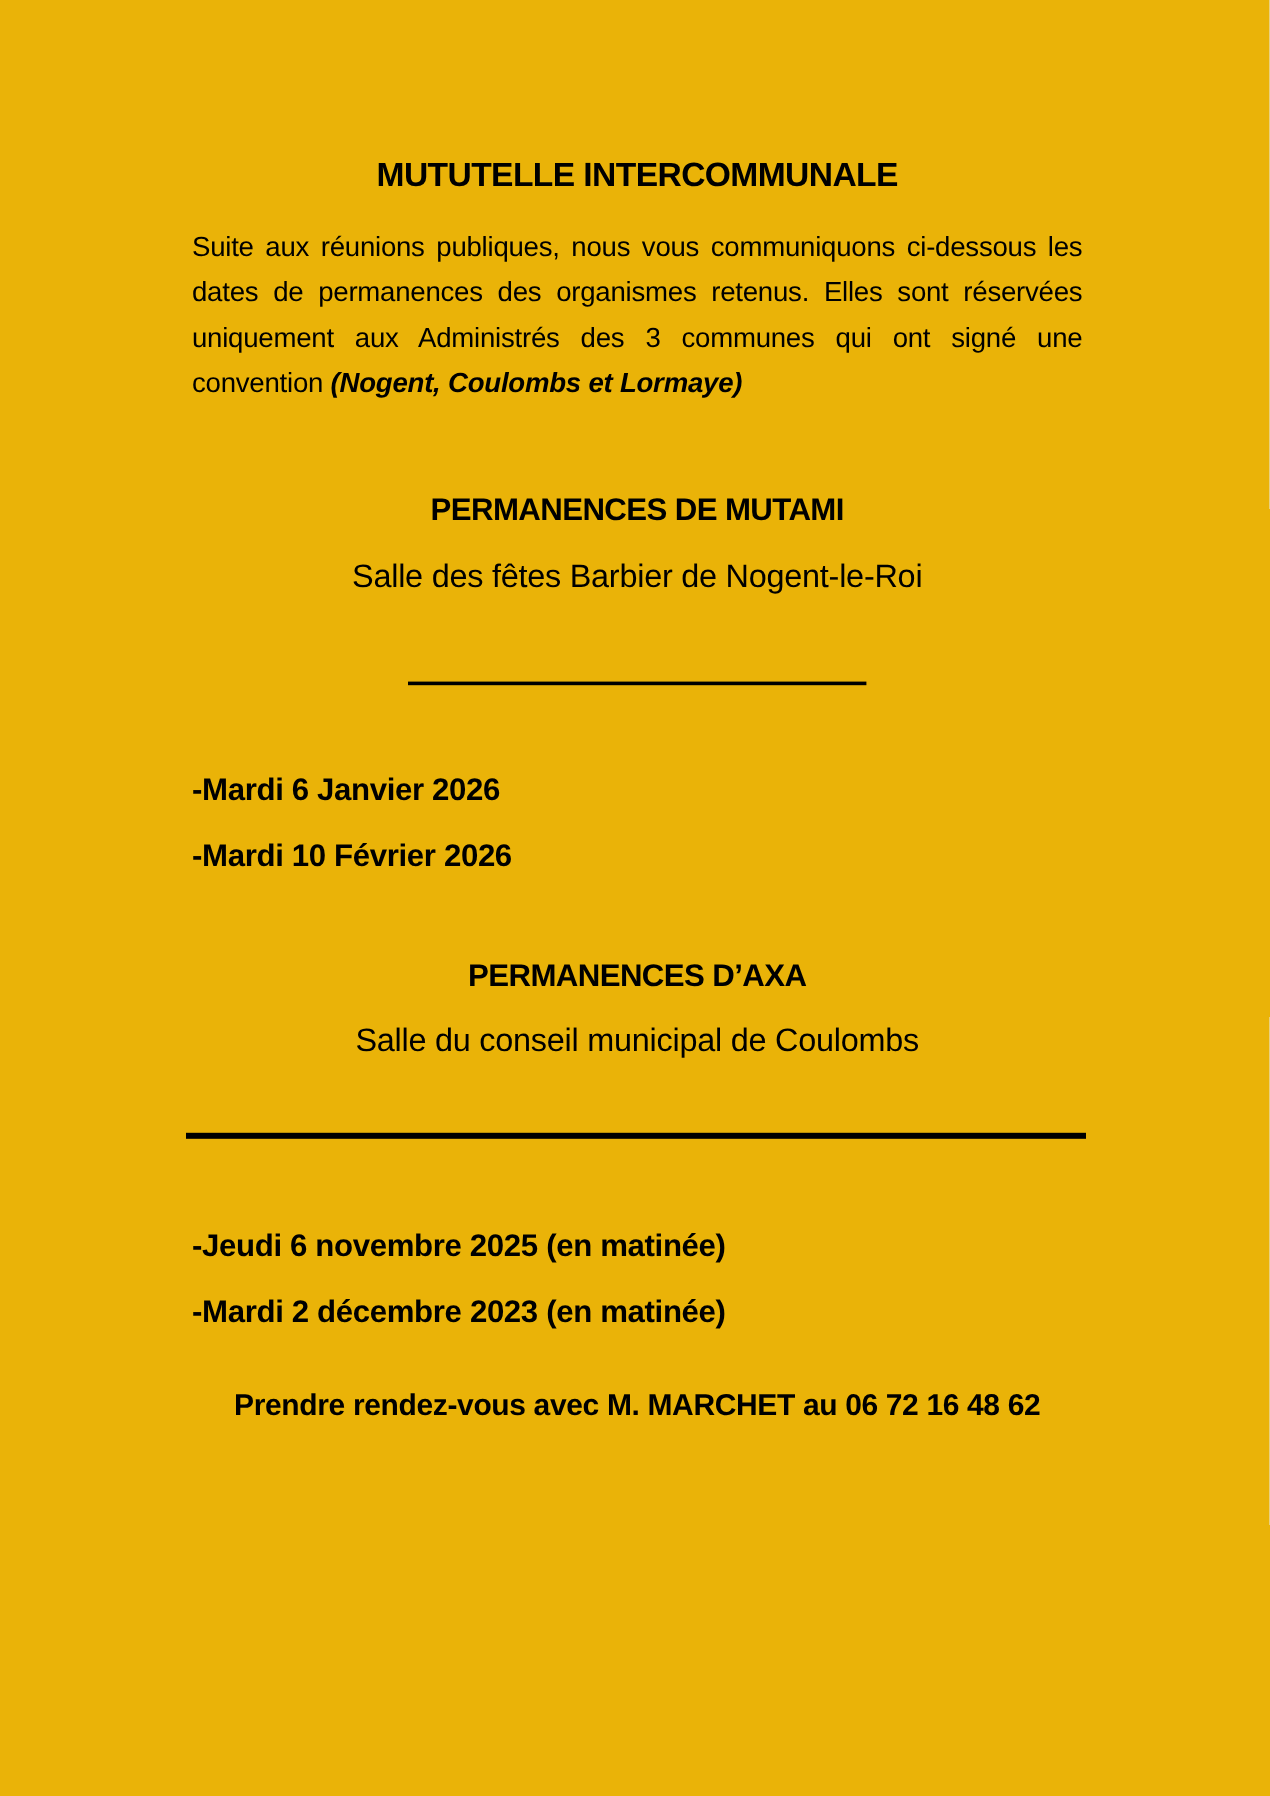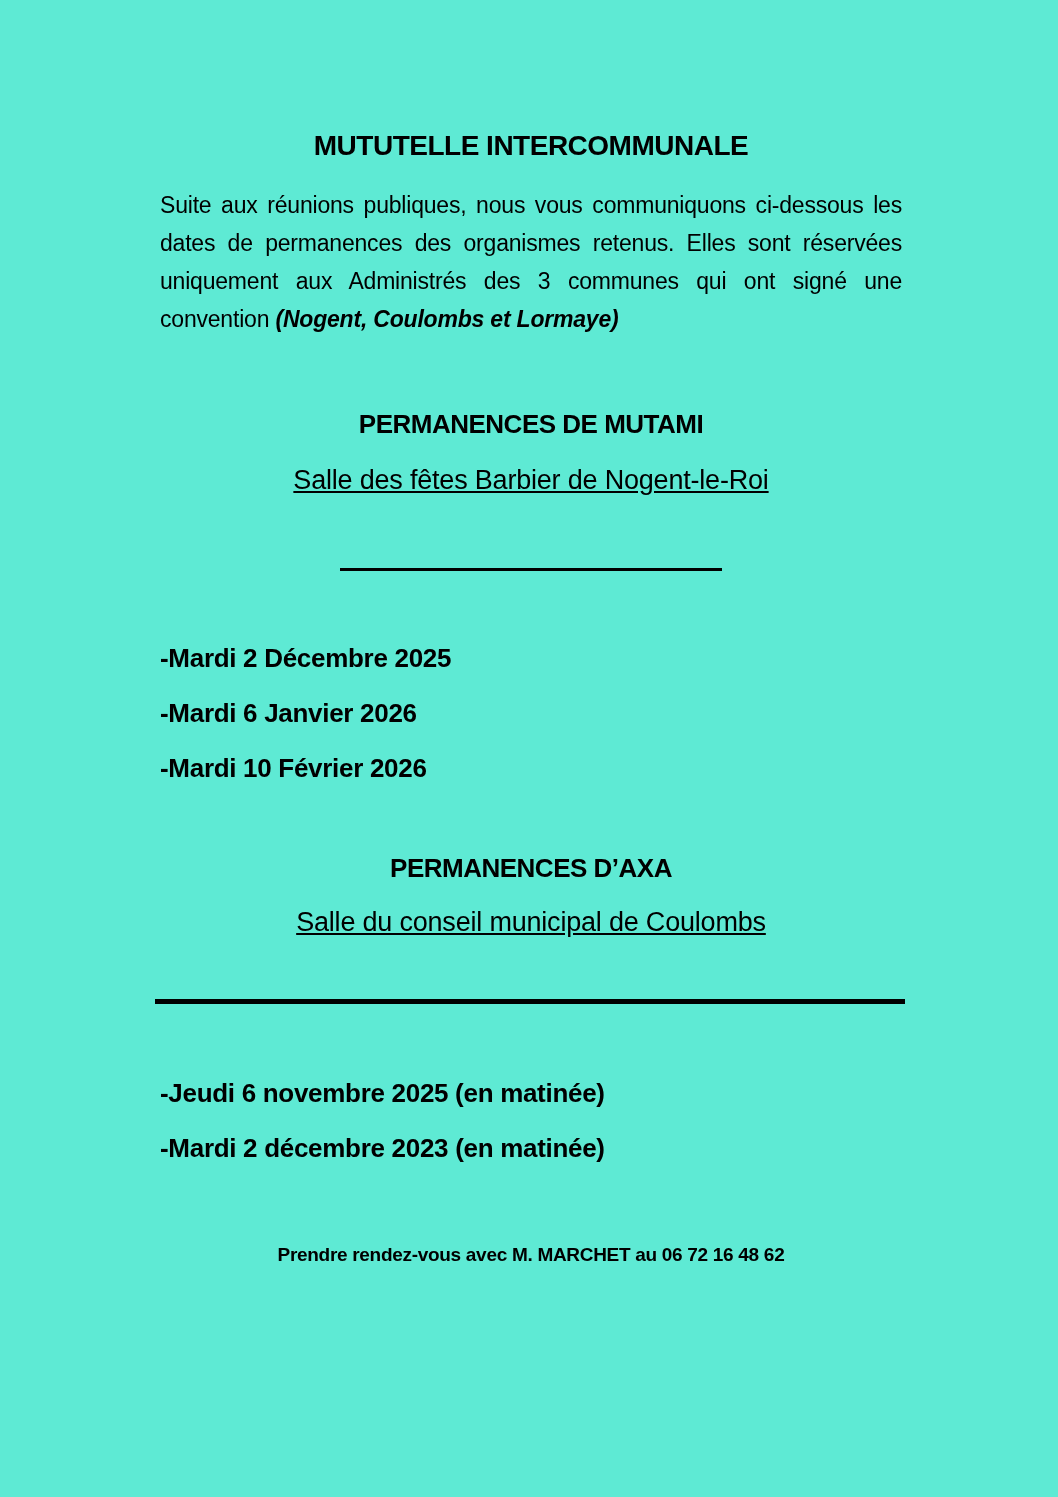--- a/index.html
+++ b/index.html
@@ -2,21 +2,21 @@
 <html><head>
 <meta charset="utf-8">
 <style>
   * { margin: 0; padding: 0; box-sizing: border-box; }
   html, body { background: #e8e8e8; }
   .page {
     position: relative;
     width: 1058px;
     height: 1497px;
     margin: 0 auto;
-    background: #5eead4;
+    background: #eab308;
     color: #000000;
     font-family: "Liberation Sans", sans-serif;
     overflow: hidden;
   }
   .content {
     padding: 0 156px 0 160px; 
   }
   .doc-title {
     margin-top: 130px;
     text-align: center;
@@ -43,21 +43,20 @@
     letter-spacing: -0.5px;
     line-height: 1.15;
   }
   .heading-mutami { margin-top: 72px; }
   .location {
     text-align: center;
     font-size: 27px;
     font-weight: normal;
     letter-spacing: -0.2px;
     line-height: 1.2;
-    text-decoration: underline;
   }
   .location-mutami { margin-top: 24px; }
   .rule {
     border: none;
     background: #000000;
   }
   .rule-short {
     width: 382px;
     height: 3px;
     margin: 72px auto 0 auto;
@@ -77,23 +76,23 @@
     line-height: 31px;
     margin-bottom: 24px;
   }
   .dates-mutami { margin-top: 72px; }
   .dates-mutami li:last-child { margin-bottom: 0; }
   .heading-axa { margin-top: 70px; }
   .location-axa { margin-top: 22px; }
   .dates-axa { margin-top: 74px; }
   .dates-axa li:last-child { margin-bottom: 0; }
   .contact-line {
-    margin-top: 80px;
+    margin-top: 48px;
     text-align: center;
-    font-size: 19px;
+    font-size: 25px;
     font-weight: bold;
     letter-spacing: -0.3px;
   }
 </style>
 </head>
 <body>
 
 <div class="page">
   <div class="content">
 
@@ -101,21 +100,20 @@
 
     <p class="intro"><span>Suite aux réunions publiques, nous vous communiquons ci-dessous les dates de permanences des organismes retenus. Elles sont réservées uniquement aux Administrés des 3 communes qui ont signé une convention </span><em>(Nogent, Coulombs et Lormaye)</em></p>
 
     <h2 class="section-heading heading-mutami">PERMANENCES DE MUTAMI</h2>
 
     <div class="location location-mutami">Salle des fêtes Barbier de Nogent-le-Roi</div>
 
     <div class="rule rule-short"></div>
 
     <ul class="dates-list dates-mutami">
-      <li>-Mardi 2 Décembre 2025</li>
       <li>-Mardi 6 Janvier 2026</li>
       <li>-Mardi 10 Février 2026</li>
     </ul>
 
     <h2 class="section-heading heading-axa">PERMANENCES D’AXA</h2>
 
     <div class="location location-axa">Salle du conseil municipal de Coulombs</div>
 
     <div class="rule rule-long"></div>
 

